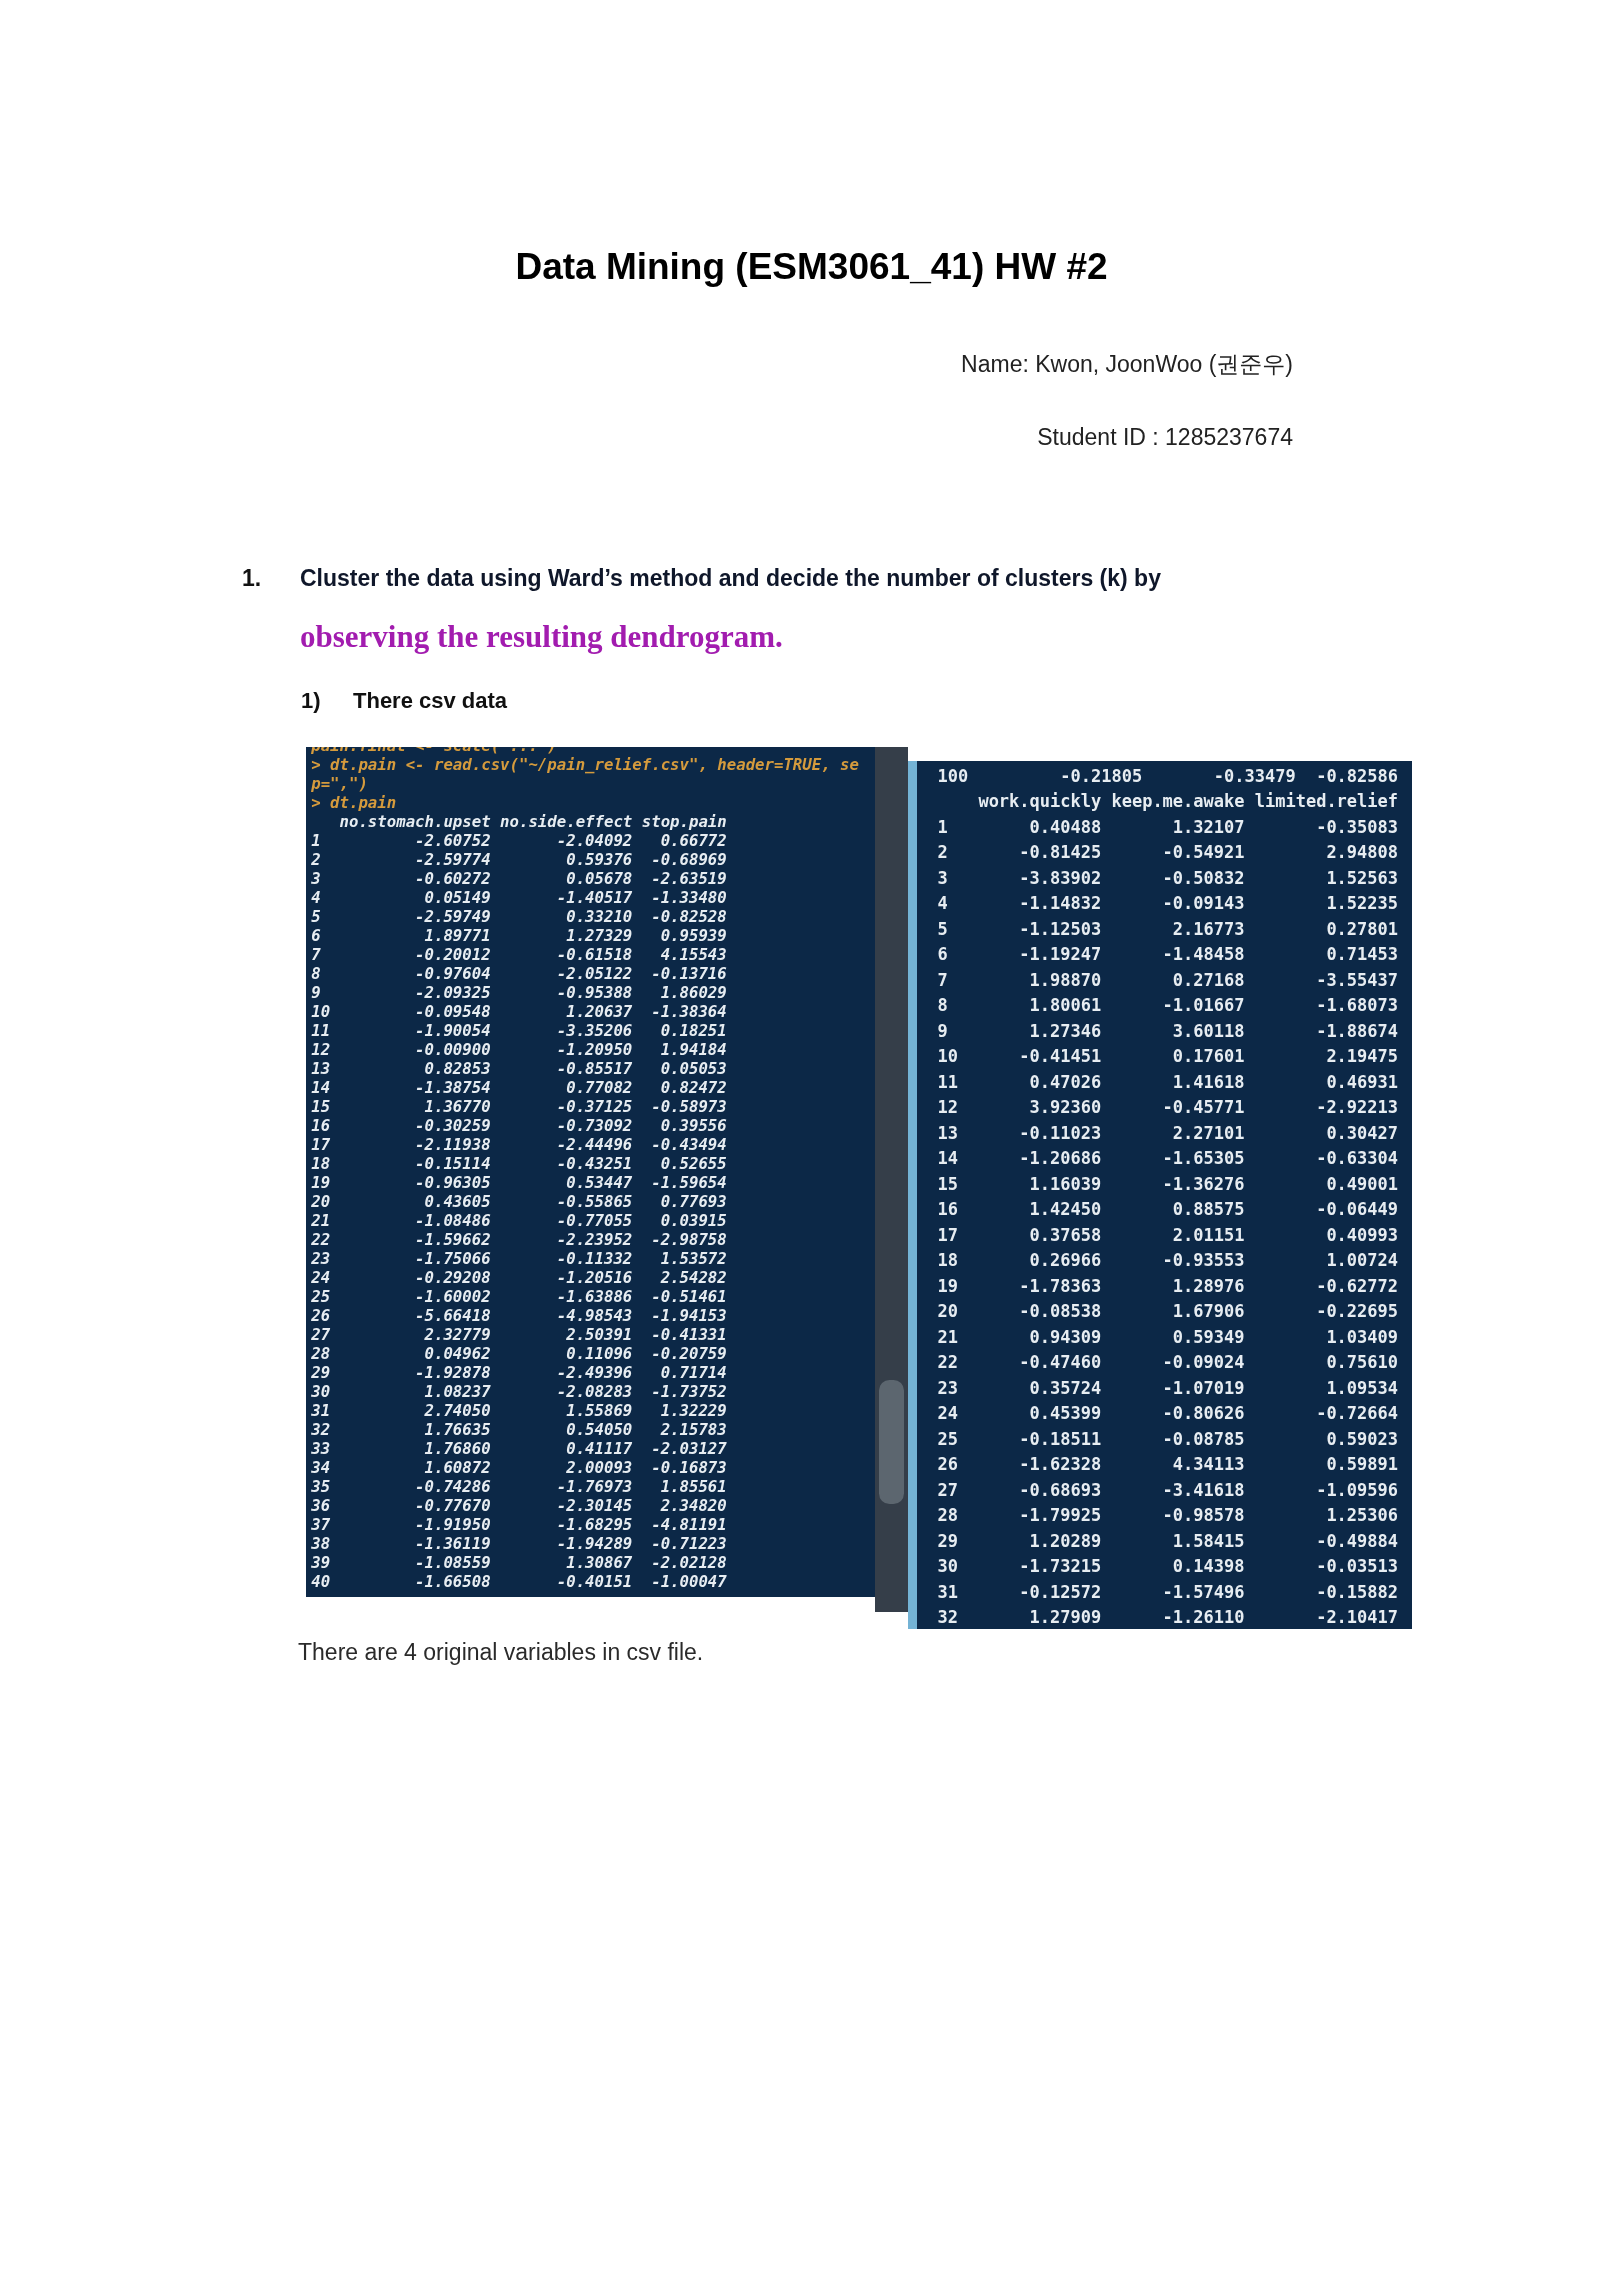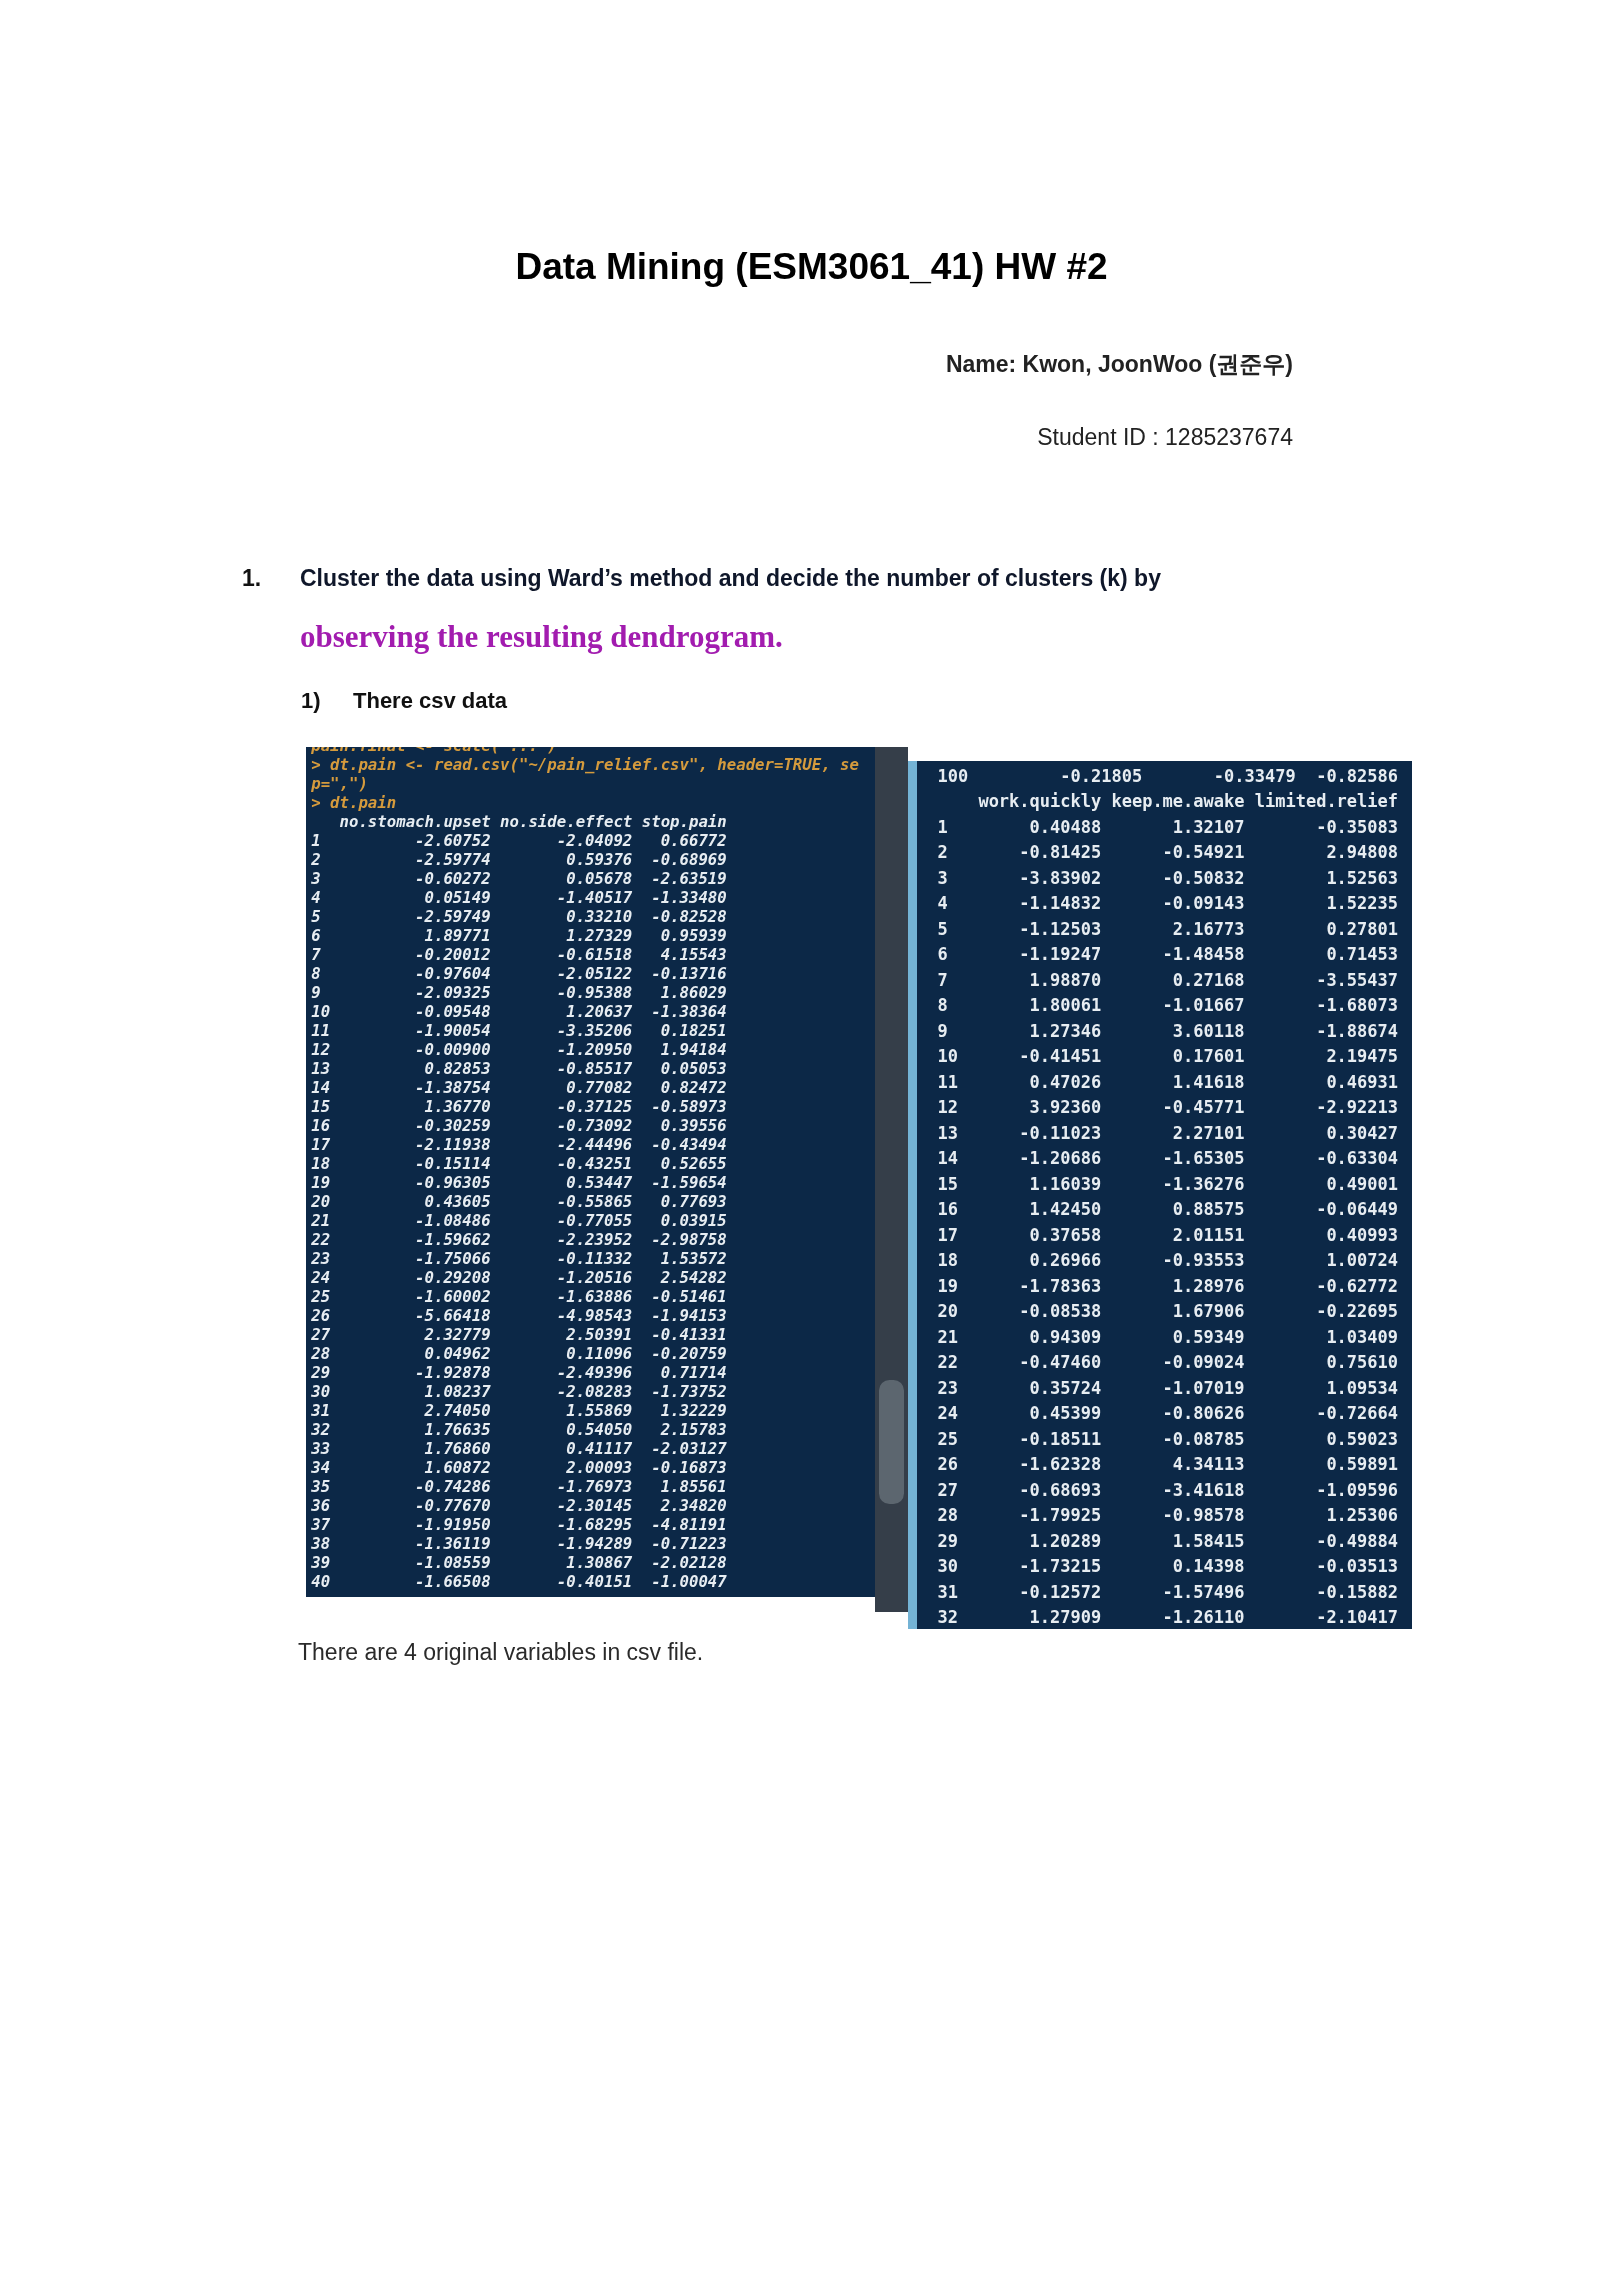--- a/index.html
+++ b/index.html
@@ -13,21 +13,21 @@
     margin:0 auto;
   }
   .doc-title{
     position:absolute;top:246px;left:0;right:0;
     text-align:center;
     font-size:37px;font-weight:700;color:#000;
     letter-spacing:0px;
   }
   .name-line{
     position:absolute;top:349px;right:330px;
-    font-size:23px;font-weight:700;color:#222;
+    font-size:23px;font-weight:400;color:#222;
   }
   .sid-line{
     position:absolute;top:424px;right:330px;
     font-size:23px;font-weight:400;color:#222;
   }
   .q-num{
     position:absolute;top:565px;left:242px;
     font-size:23px;font-weight:700;color:#111;
   }
   .q-line1{

